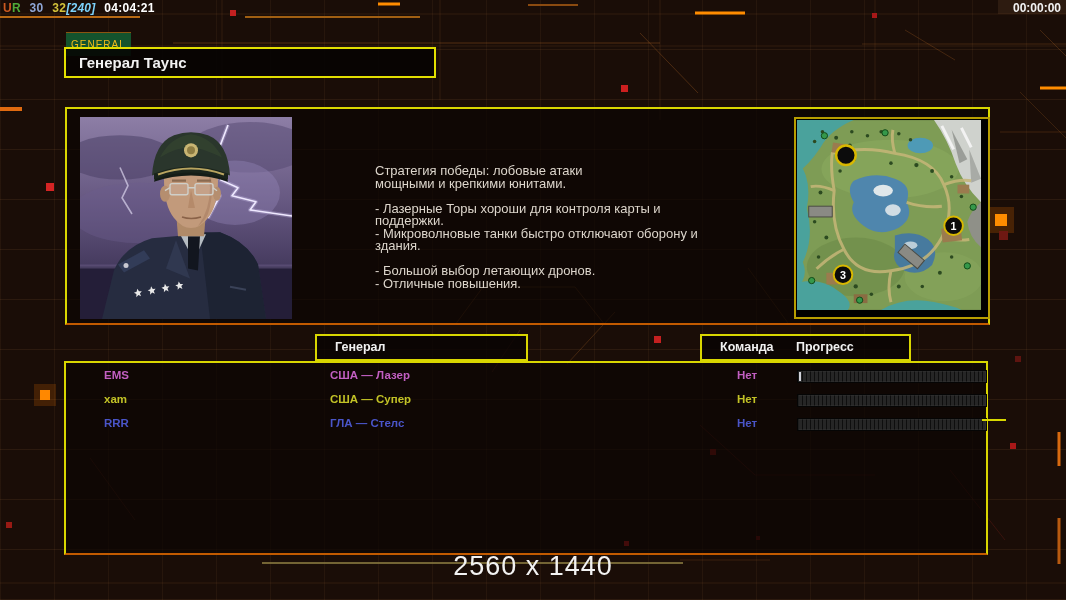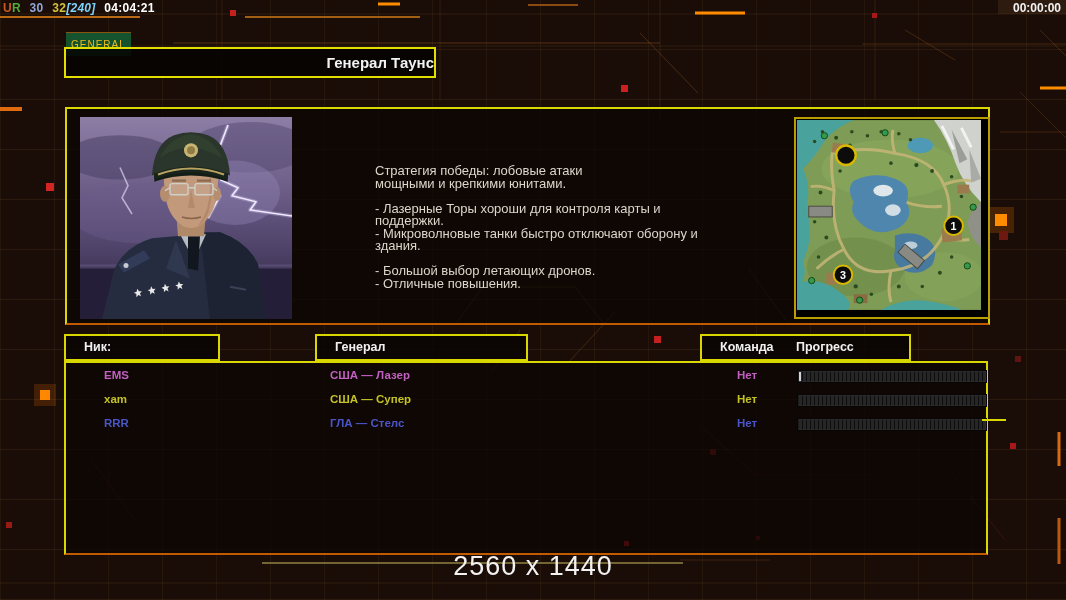--- a/index.html
+++ b/index.html
@@ -26,21 +26,21 @@
   .clock{
     position:absolute;right:5px;top:1px;font-size:12px;font-weight:bold;color:#f2f2f2;z-index:5;
   }
   .general-tab{
     position:absolute;left:66px;top:32px;height:15px;line-height:15px;
     padding:4px 5px;background:#14532d;color:#f0bb18;font-size:10px;font-weight:normal;
     letter-spacing:1px;z-index:4;border-top:1px solid #8a5410;
   }
   .title-box{
     position:absolute;left:64px;top:47px;width:368px;height:27px;
-    border:2px solid #e2df00;background:rgba(6,3,2,0.88);z-index:4;text-align:right;
+    border:2px solid #e2df00;background:rgba(6,3,2,0.88);z-index:4;
   }
   .title-box span{
     display:block;padding-left:13px;line-height:27px;color:#f2f2f2;
     font-size:15px;font-weight:bold;
   }
   .panel{
     position:absolute;border:2px solid #d9d600;border-bottom-color:#c25a00;
     background:rgba(10,5,3,0.68);z-index:3;
   }
   .upper-panel{left:65px;top:107px;width:921px;height:214px;}
@@ -318,23 +318,20 @@
           <text x="160" y="112" text-anchor="middle" font-size="11" font-weight="bold" fill="#ffffff">1</text>
         </g>
         <g>
           <circle cx="47" cy="158" r="9.5" fill="#0c0c0c" stroke="#d8b800" stroke-width="2"></circle>
           <text x="47" y="162" text-anchor="middle" font-size="11" font-weight="bold" fill="#ffffff">3</text>
         </g>
       </svg>
     </div>
   </div>
 
-  <div class="header-box hb-nick">
-    <span class="hb-label">Ник:</span>
-  </div>
   <div class="header-box hb-general">
     <span class="hb-label">Генерал</span>
   </div>
   <div class="header-box hb-team">
     <span class="hb-label">Команда</span>
     <span class="hb-label2">Прогресс</span>
   </div>
 
   <div class="panel lower-panel">
     <div class="prow" style="top:6px">

